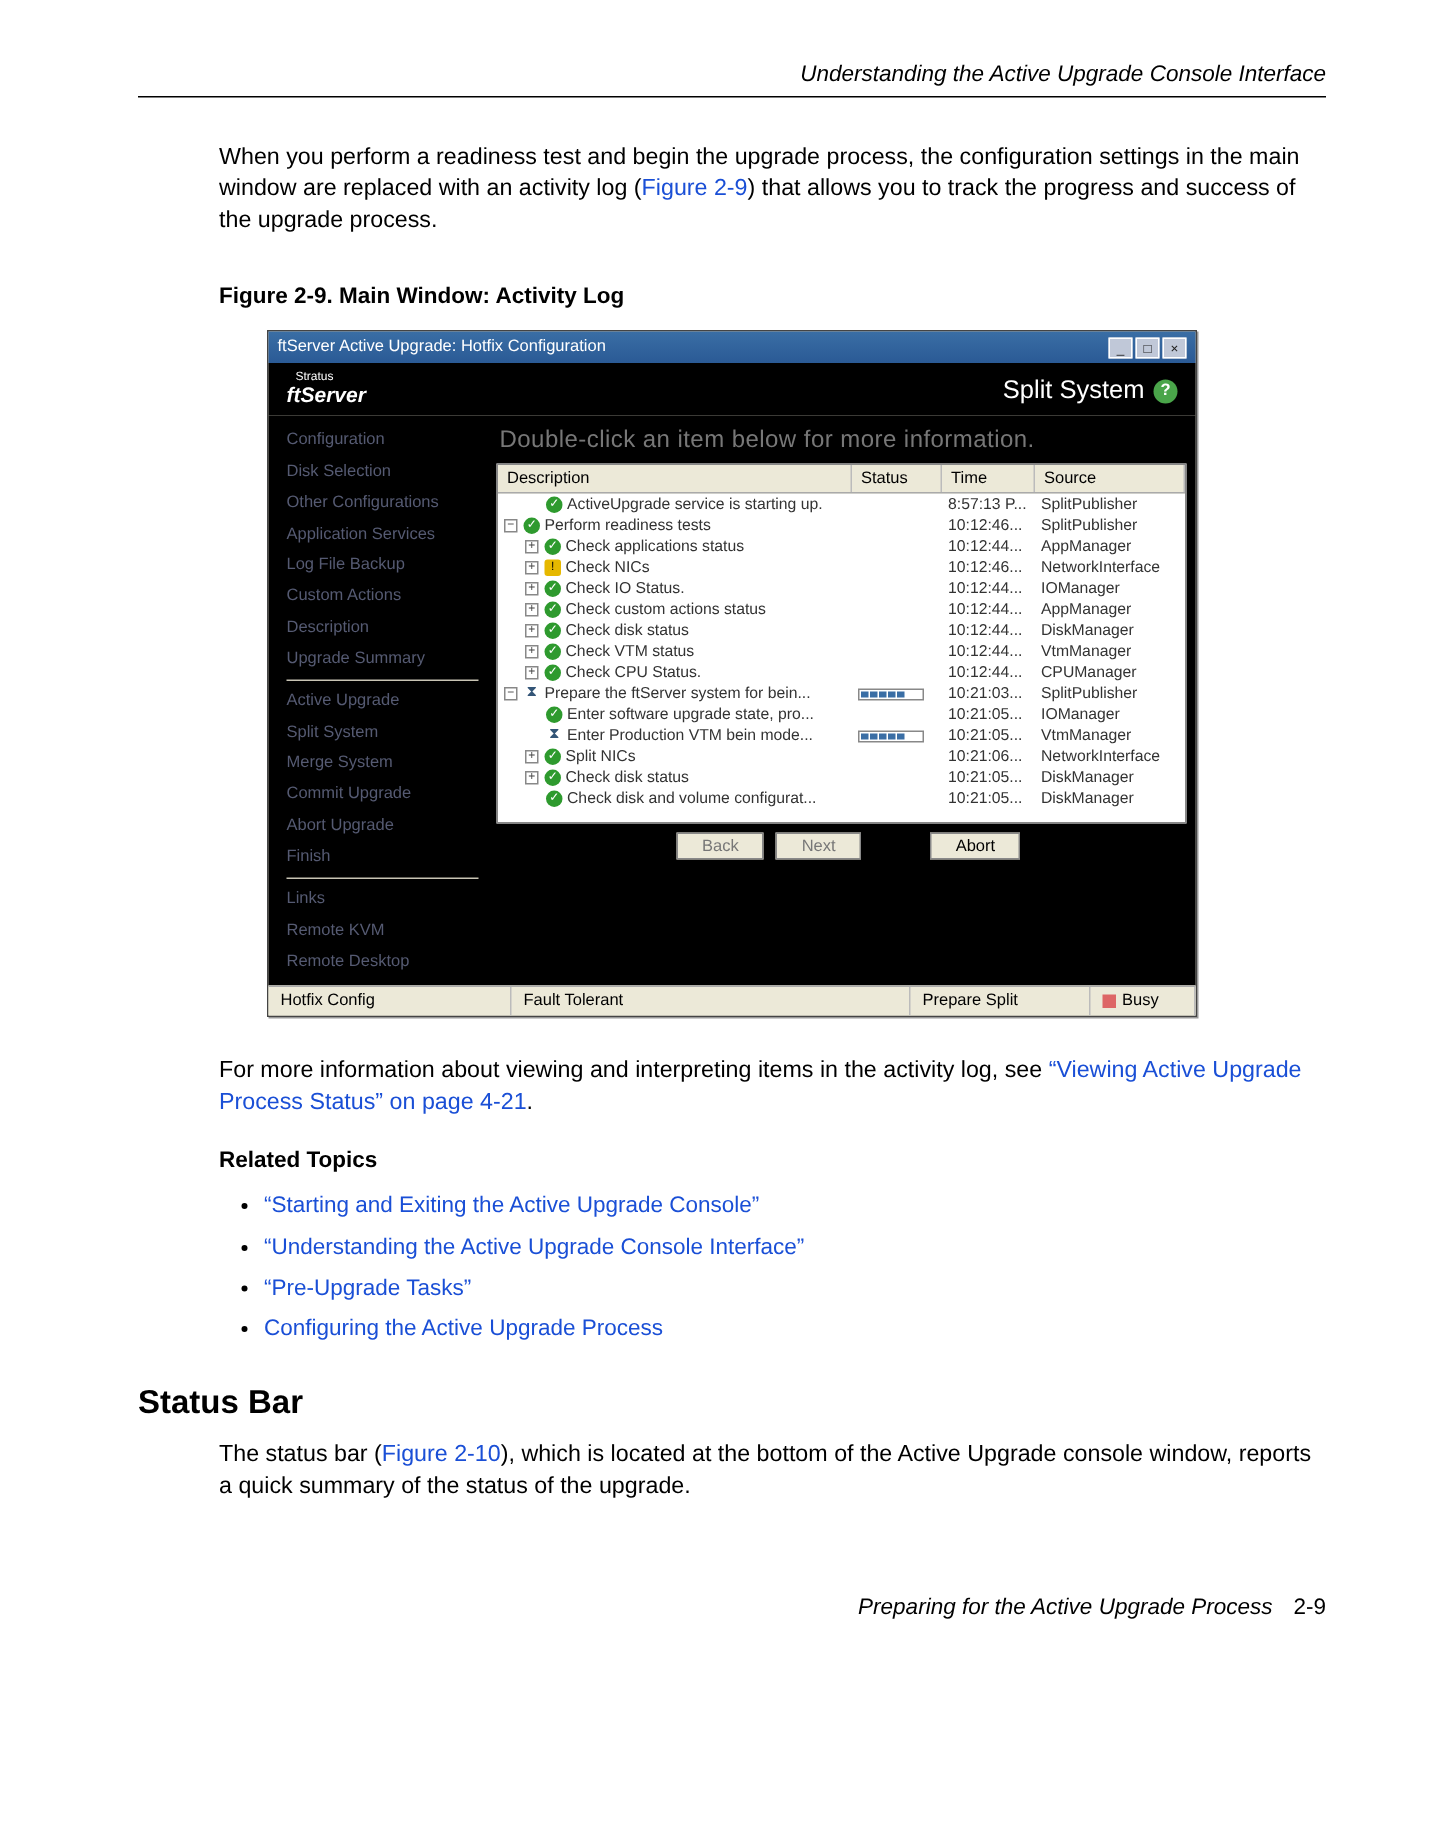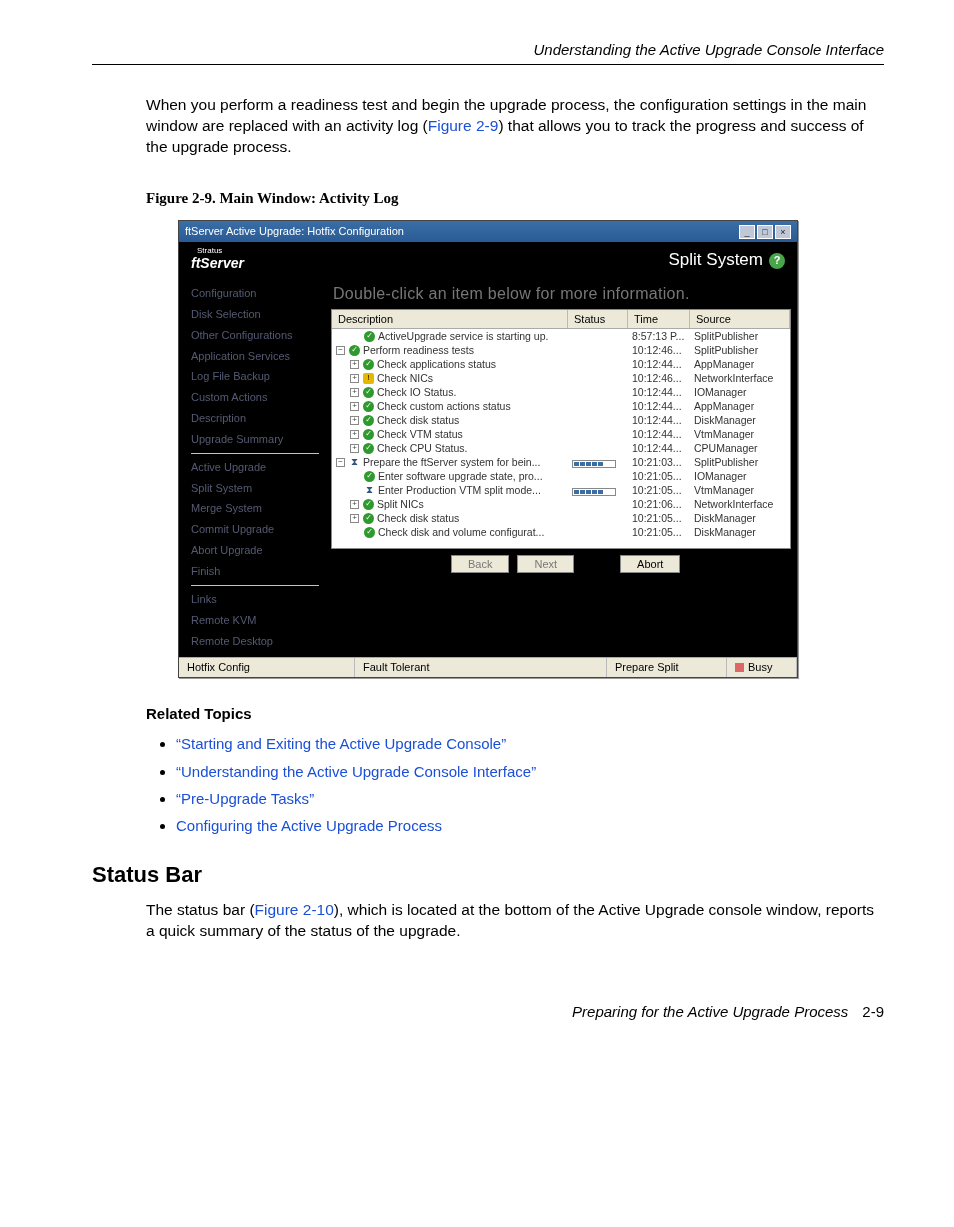--- a/index.html
+++ b/index.html
@@ -20,21 +20,21 @@
     font-style: italic;
     text-align: right;
     font-size: 15px;
     margin-bottom: 4px;
   }
   .header-rule {
     border: none;
     border-top: 1.2px solid #000;
   }
   .body-para { margin: 14px 0 22px 54px; }
-  .fig-caption { font-weight: bold; margin: 30px 0 12px 54px; font-size: 15px; font-family: Liberation Serif, serif;}
+  .fig-caption { font-weight: bold; margin: 30px 0 12px 54px; font-size: 15px;}
   .fig-wrap { text-align: center; margin-bottom: 26px; }
   .app-window {
     display: inline-block;
     width: 620px;
     border: 1px solid #444;
     background: #ece9d8;
     font-family: Tahoma, Verdana, sans-serif;
     font-size: 11px;
     text-align: left;
     box-shadow: 1px 1px 0 #999;
@@ -142,21 +142,21 @@
   }
   .winbtn {
     background:#ece9d8;border:1px solid #888;
     padding:2px 16px;font-size:11px;color:#777;
   }
   .statusbar {
     display:flex;border-top:1px solid #aaa;background:#ece9d8;
     font-size:11px;
   }
   .statusbar div { padding:2px 8px; border-right:1px solid #bbb;}
-  .statusbar .sb-left{width:176px;}
+  .statusbar .sb-left{width:162px;}
   .statusbar .sb-mid1{flex:1;}
   .statusbar .sb-mid2{width:120px;}
   .statusbar .sb-right{width:70px;display:flex;align-items:center;gap:4px;}
   .busy-sq{width:9px;height:9px;background:#d66;display:inline-block;}
   .afterfig { margin: 8px 0 18px 54px; }
   .link { color:#1a4fd6; }
   .subhead { font-weight:bold; margin: 14px 0 10px 54px; font-size:15px;}
   ul.topics { margin: 0 0 20px 84px; }
   ul.topics li { margin: 7px 0; font-size:15px;}
   ul.topics li span.link::before{ content:"“";} 
@@ -365,21 +365,21 @@
                   </div>
                   <div class="col-status"></div>
                   <div class="col-time">10:21:05...</div>
                   <div class="col-src">IOManager</div>
                 </div>
                 <div class="grow">
                   <div class="col-desc">
                     <span class="tree-spacer"></span>
                     <span class="tree-spacer"></span>
                     <span class="ico ico-hour">⧗</span>
-                    <span>Enter Production VTM split mode...</span>
+                    <span>Enter Production VTM bein mode...</span>
                   </div>
                   <div class="col-status"><span class="pbar">
                       <i></i>
                       <i></i>
                       <i></i>
                       <i></i>
                       <i></i>
                     </span></div>
                   <div class="col-time">10:21:05...</div>
                   <div class="col-src">VtmManager</div>
@@ -432,20 +432,23 @@
         <div class="sb-mid1">Fault Tolerant</div>
         <div class="sb-mid2">Prepare Split</div>
         <div class="sb-right">
           <span class="busy-sq"></span>
           <span>Busy</span>
         </div>
       </div>
     </div>
   </div>
 
+  <p class="afterfig">
+    <span>For more information about viewing and interpreting items in the activity log, see </span><span class="link">“Viewing Active Upgrade Process Status” on page 4-21</span><span>.</span>
+  </p>
 
   <div class="subhead">Related Topics</div>
   <ul class="topics">
     <li><span class="link">Starting and Exiting the Active Upgrade Console</span></li>
     <li><span class="link">Understanding the Active Upgrade Console Interface</span></li>
     <li><span class="link">Pre-Upgrade Tasks</span></li>
     <li class="noq"><span class="link">Configuring the Active Upgrade Process</span></li>
   </ul>
 
   <h2 class="sec">Status Bar</h2>

